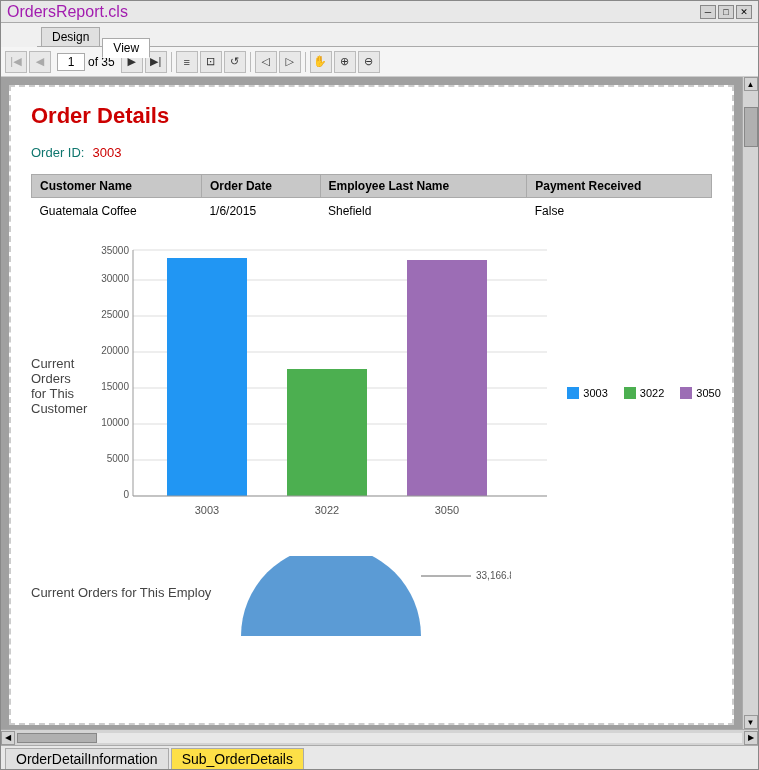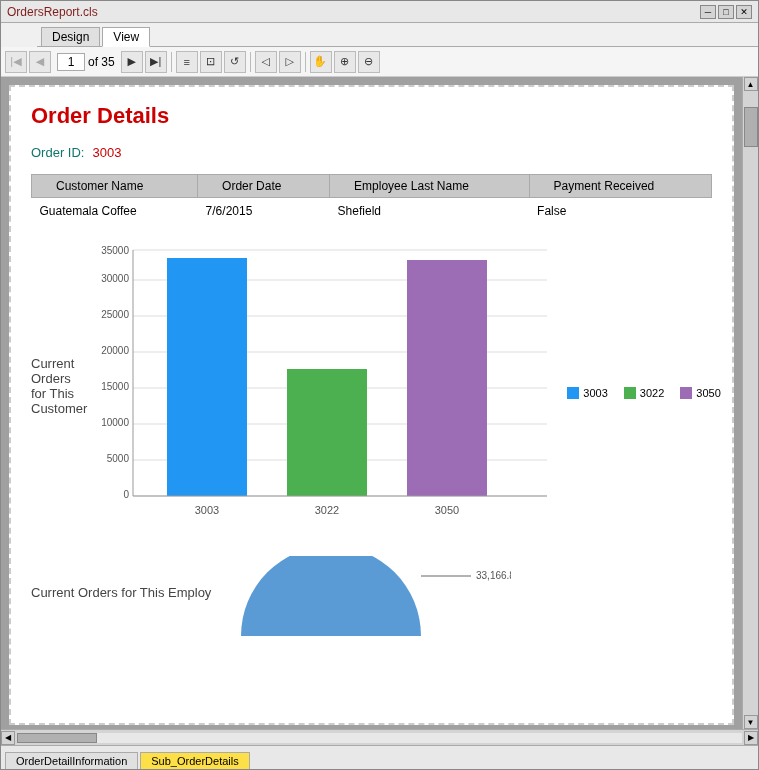--- a/index.html
+++ b/index.html
@@ -18,22 +18,22 @@
     .title-bar {
       background: #e8e8e8;
       border-bottom: 1px solid #aaa;
       padding: 3px 6px;
       display: flex;
       align-items: center;
       justify-content: space-between;
       height: 22px;
     }
     .title-bar-left {
-      font-size: 12px;
-      color: #7f1d1d;
+      font-size: 16px;
+      color: #a21caf;
     }
     .title-bar-buttons {
       display: flex;
       gap: 2px;
     }
     .title-bar-btn {
       width: 16px;
       height: 14px;
       background: #d4d4d4;
       border: 1px solid #888;
@@ -59,21 +59,21 @@
       border-bottom: none;
       background: #e0e0e0;
       font-size: 12px;
       cursor: pointer;
       margin-right: 2px;
     }
     .tab.active {
       background: #ffffff;
       border-bottom: 1px solid #ffffff;
       position: relative;
-      top: 1px;
+      top: 12px;
     }
 
     .toolbar {
       display: flex;
       align-items: center;
       background: #f5f5f5;
       border-bottom: 1px solid #ccc;
       padding: 2px 4px;
       gap: 2px;
       height: 30px;
@@ -155,23 +155,23 @@
     }
 
     .data-table {
       width: 100%;
       border-collapse: collapse;
       margin-bottom: 16px;
     }
     .data-table th {
       background: #c8c8c8;
       border: 1px solid #aaa;
-      padding: 4px 24px;
+      padding: 4px 8px;
       font-size: 12px;
-      font-weight: normal;
+      font-weight: bold;
       text-align: left;
     }
     .data-table td {
       padding: 6px 8px;
       font-size: 12px;
       border: none;
     }
 
     .chart-container {
       margin: 8px 0;
@@ -236,21 +236,21 @@
       border-top: 1px solid #aaa;
       padding: 2px 4px 0 4px;
       height: 24px;
       align-items: flex-end;
     }
     .bottom-tab {
       padding: 2px 10px;
       border: 1px solid #aaa;
       border-bottom: none;
       background: #e0e0e0;
-      font-size: 11px;
+      font-size: 14px;
       cursor: pointer;
       margin-right: 2px;
     }
     .bottom-tab.active {
       background: #fde047;
     }
 
     .scrollbar-h {
       height: 16px;
       background: #d4d4d4;
@@ -324,21 +324,21 @@
             <tr>
               <th>Customer Name</th>
               <th>Order Date</th>
               <th>Employee Last Name</th>
               <th>Payment Received</th>
             </tr>
           </thead>
           <tbody>
             <tr>
               <td>Guatemala Coffee</td>
-              <td>7/6/2015</td>
+              <td>1/6/2015</td>
               <td>Shefield</td>
               <td>False</td>
             </tr>
           </tbody>
         </table>
 
         <div class="chart-container">
           <div class="chart-title">Current Orders for This Customer</div>
           <div style="position:relative; width:480px; height:300px;">
             

